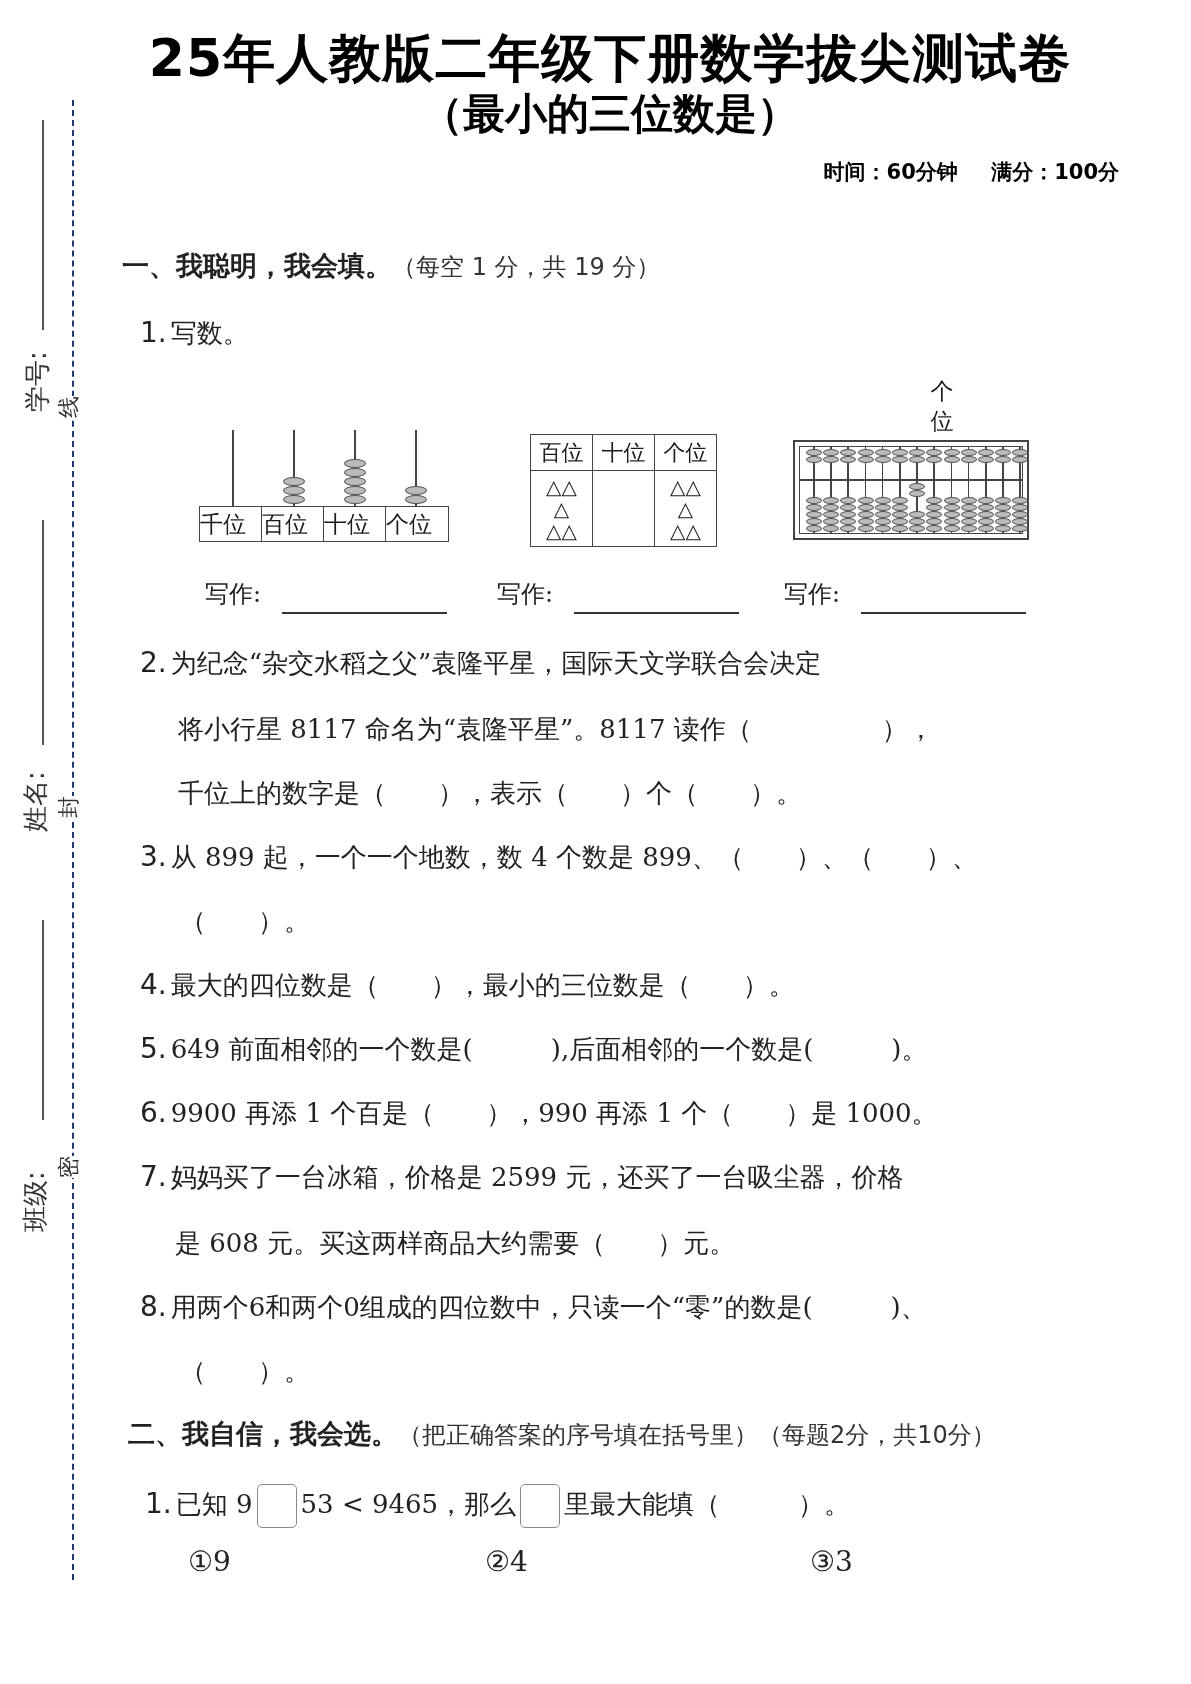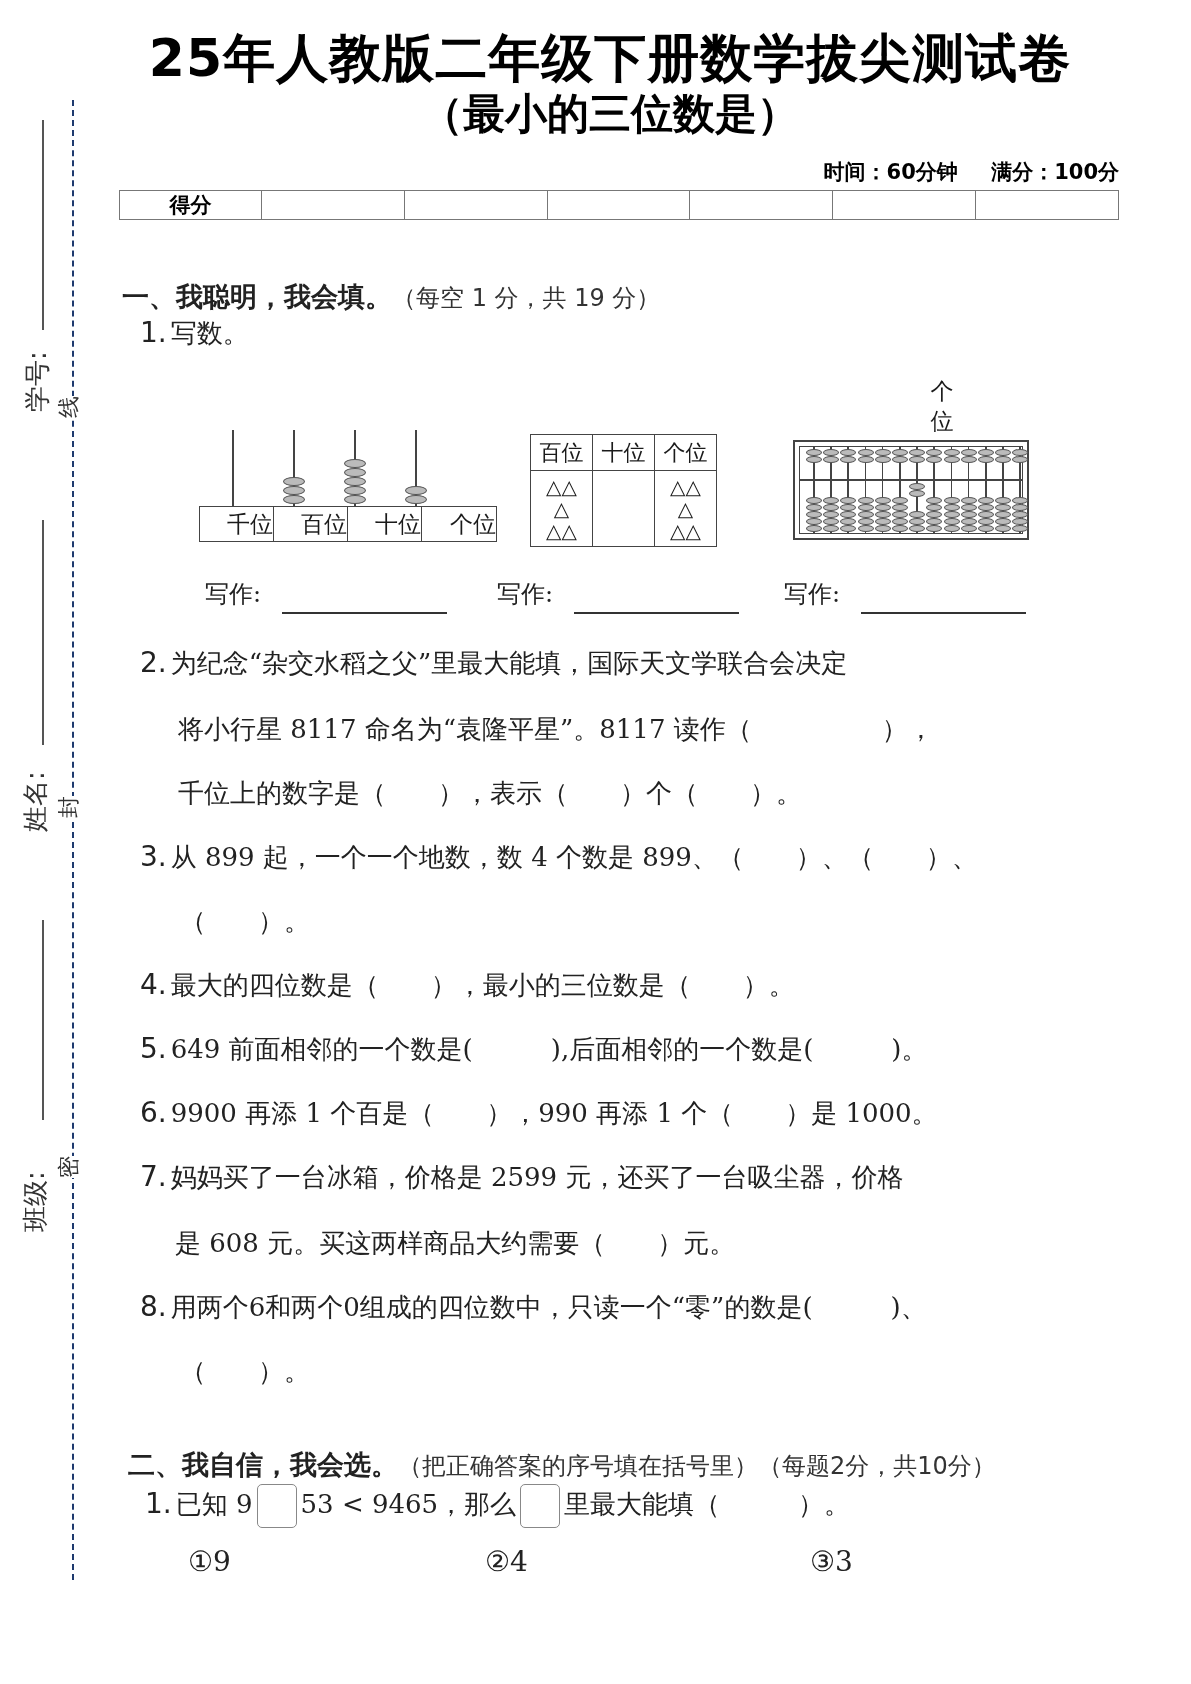--- a/index.html
+++ b/index.html
@@ -17,33 +17,33 @@
   .title { position: absolute; left: 110px; width: 1000px; top: 24px; text-align: center; font-family: "DejaVu Sans", sans-serif; font-weight: bold; font-size: 52px; letter-spacing: 1px; color: #000; }
   .subtitle { position: absolute; left: 110px; width: 1000px; top: 86px; text-align: center; font-family: "DejaVu Sans", sans-serif; font-weight: bold; font-size: 42px; color: #000; }
   .meta { position: absolute; right: 72px; top: 158px; font-family: "DejaVu Sans", sans-serif; font-weight: bold; font-size: 21px; color: #000; }
   .meta span + span { margin-left: 26px; }
 
   table.score { position: absolute; left: 119px; top: 190px; width: 1000px; border-collapse: collapse; font-family: "DejaVu Sans", sans-serif; }
   table.score td { border: 1.5px solid #777; height: 28px; text-align: center; font-weight: bold; font-size: 21px; color: #000; }
   table.score td.hdr { width: 142px; }
 
   
-  .section { position: absolute; left: 122px; font-size: 27px; color: #222; margin-top: 31px; }
+  .section { position: absolute; left: 122px; font-size: 27px; color: #222; }
   .section b { font-family: "DejaVu Sans", sans-serif; font-weight: bold; }
   .section .note { font-family: "DejaVu Sans", sans-serif; font-size: 24px; color: #333; }
   .q { position: absolute; left: 140px; font-size: 26px; color: #222; white-space: nowrap; }
   .q .num { font-family: "DejaVu Sans", sans-serif; font-size: 28px; margin-right: 4px; }
   .cont { position: absolute; left: 178px; font-size: 26px; color: #222; white-space: nowrap; }
 
   
   .fig { position: absolute; }
   .rod { position: absolute; width: 2px; background: #444; }
   .bead { position: absolute; width: 22px; height: 9px; border-radius: 50%; background: #bbb; border: 1.5px solid #555; }
   .place-row { position: absolute; display: flex; border: 1.5px solid #444; background: #fff; }
-  .place-row div { width: 62px; height: 34px; border-right: 1.5px solid #444; font-size: 23px; text-align: right; line-height: 34px; margin-left: 12px; }
+  .place-row div { width: 62px; height: 34px; border-right: 1.5px solid #444; font-size: 23px; text-align: left; line-height: 34px; }
   .place-row div:last-child { border-right: none; }
 
   .tri-table { position: absolute; border-collapse: collapse; }
   .tri-table td { border: 1.5px solid #444; width: 62px; font-size: 22px; text-align: center; }
   .tri-table tr.h td { height: 36px; }
   .tri-table tr.b td { height: 76px; font-size: 20px; line-height: 22px; }
 
   .suanpan { position: absolute; border: 2px solid #444; background: #fff; }
   .suanpan .inner { position: absolute; left: 4px; top: 4px; right: 4px; bottom: 4px; border: 1.5px solid #444; }
   .sp-col { position: absolute; top: 0; bottom: 0; width: 16px; }
@@ -78,29 +78,20 @@
 
 <div class="title">25年人教版二年级下册数学拔尖测试卷</div>
 <div class="subtitle">（最小的三位数是）</div>
 <div class="meta">
   <span>时间：60分钟</span>
   <span>满分：100分</span>
 </div>
 
 <table class="score">
   <tbody>
-  <tr>
-    <td class="hdr">得分</td>
-    <td></td>
-    <td></td>
-    <td></td>
-    <td></td>
-    <td></td>
-    <td></td>
-  </tr>
 </tbody>
   </table>
 
 <div class="section" style="top:248px;">
   <b>一、我聪明，我会填。</b><span class="note">（每空 1 分，共 19 分）</span>
 </div>
 
 <div class="q" style="top:316px;">
   <span class="num">1.</span><span>写数。</span>
 </div>
@@ -284,21 +275,21 @@
 </div>
 
 <div class="write-label" style="left:205px;top:578px;">写作:</div>
 <div class="write-line" style="left:282px;top:612px;width:165px;"></div>
 <div class="write-label" style="left:497px;top:578px;">写作:</div>
 <div class="write-line" style="left:574px;top:612px;width:165px;"></div>
 <div class="write-label" style="left:784px;top:578px;">写作:</div>
 <div class="write-line" style="left:861px;top:612px;width:165px;"></div>
 
 <div class="q" style="top:646px;">
-  <span class="num">2.</span><span>为纪念“杂交水稻之父”里最大能填，国际天文学联合会决定</span>
+  <span class="num">2.</span><span>为纪念“杂交水稻之父”袁隆平星，国际天文学联合会决定</span>
 </div>
 <div class="cont" style="top:712px;">将小行星 8117 命名为“袁隆平星”。8117 读作（　　　　　），</div>
 <div class="cont" style="top:776px;">千位上的数字是（　　），表示（　　）个（　　）。</div>
 
 <div class="q" style="top:840px;">
   <span class="num">3.</span><span>从 899 起，一个一个地数，数 4 个数是 899、（　　）、（　　）、</span>
 </div>
 <div class="cont" style="top:904px;left:180px;">（　　）。</div>
 
 <div class="q" style="top:968px;">

